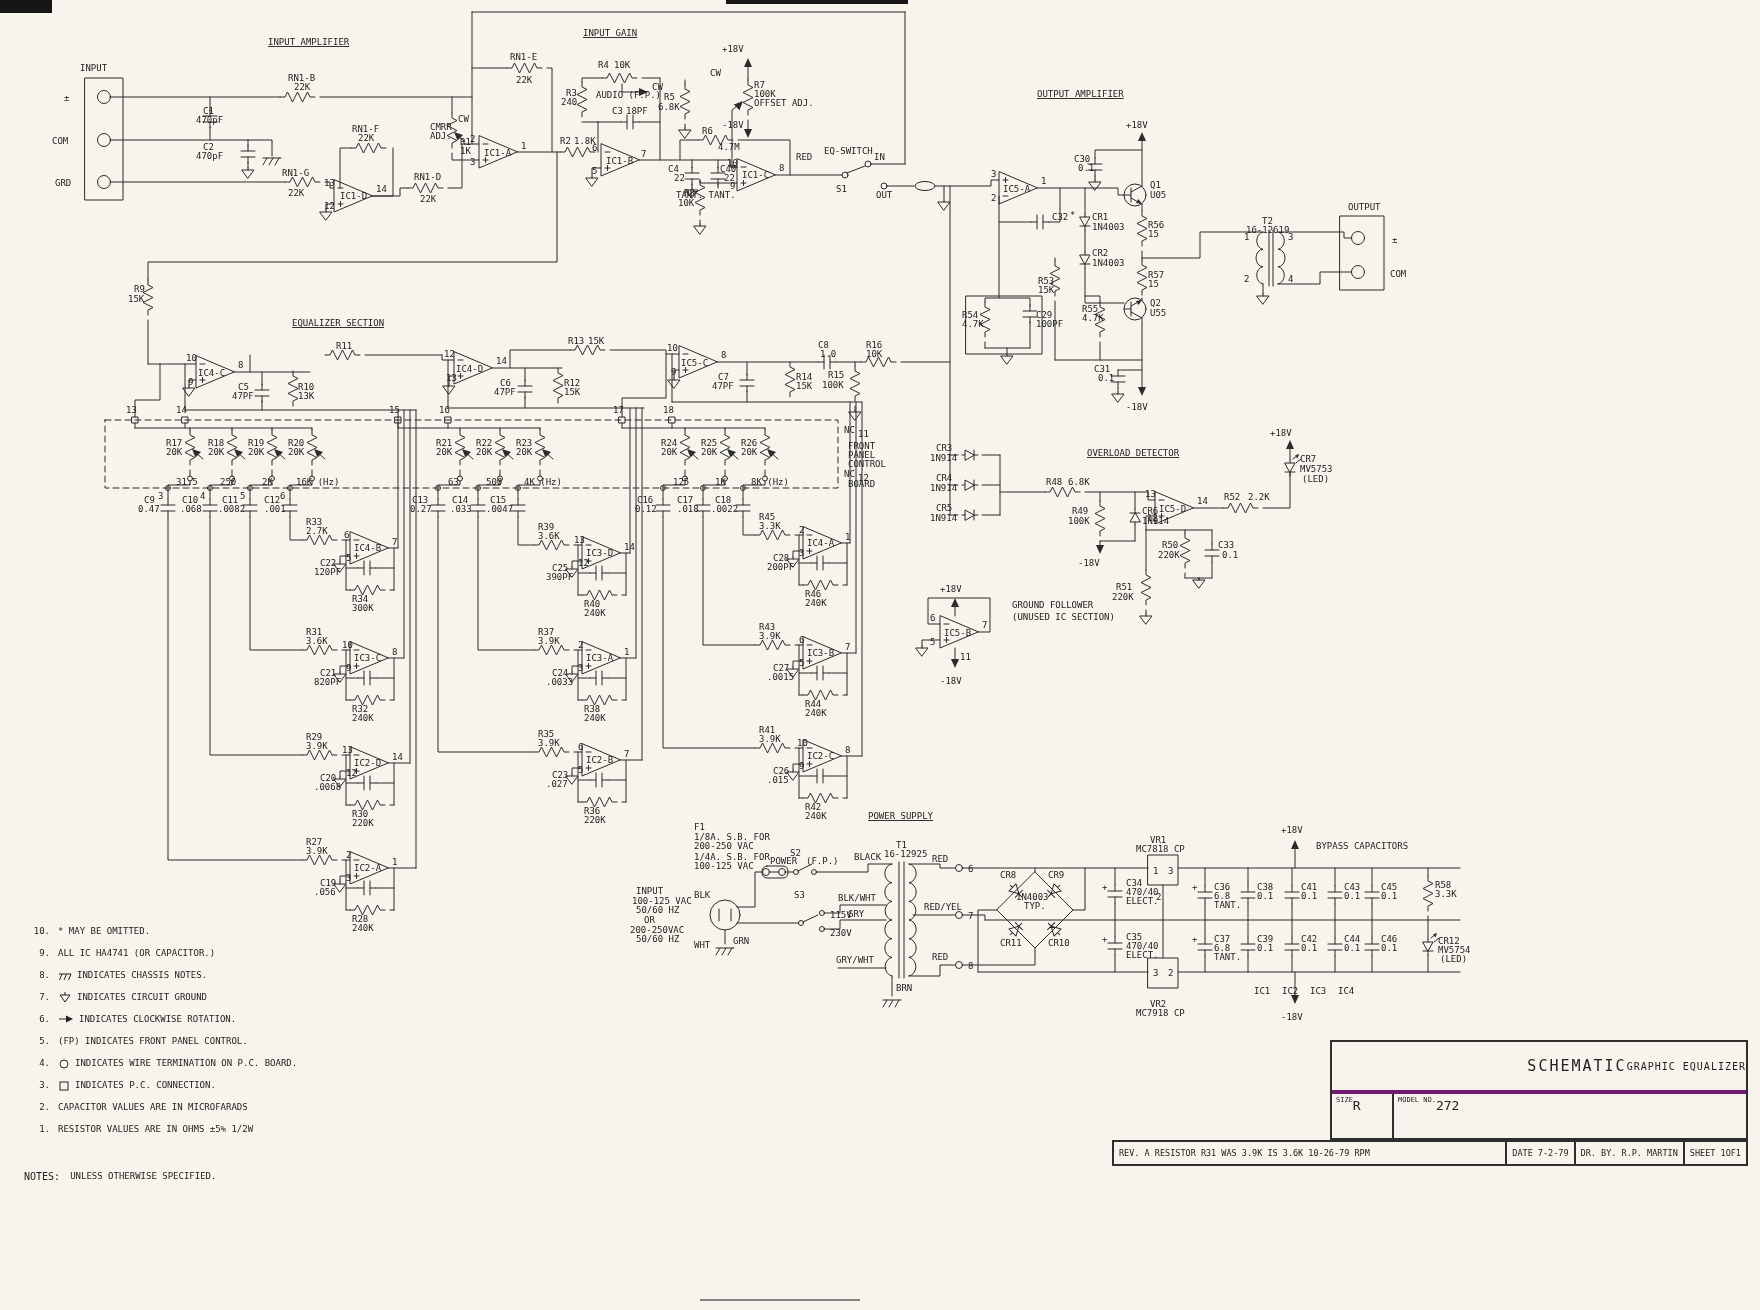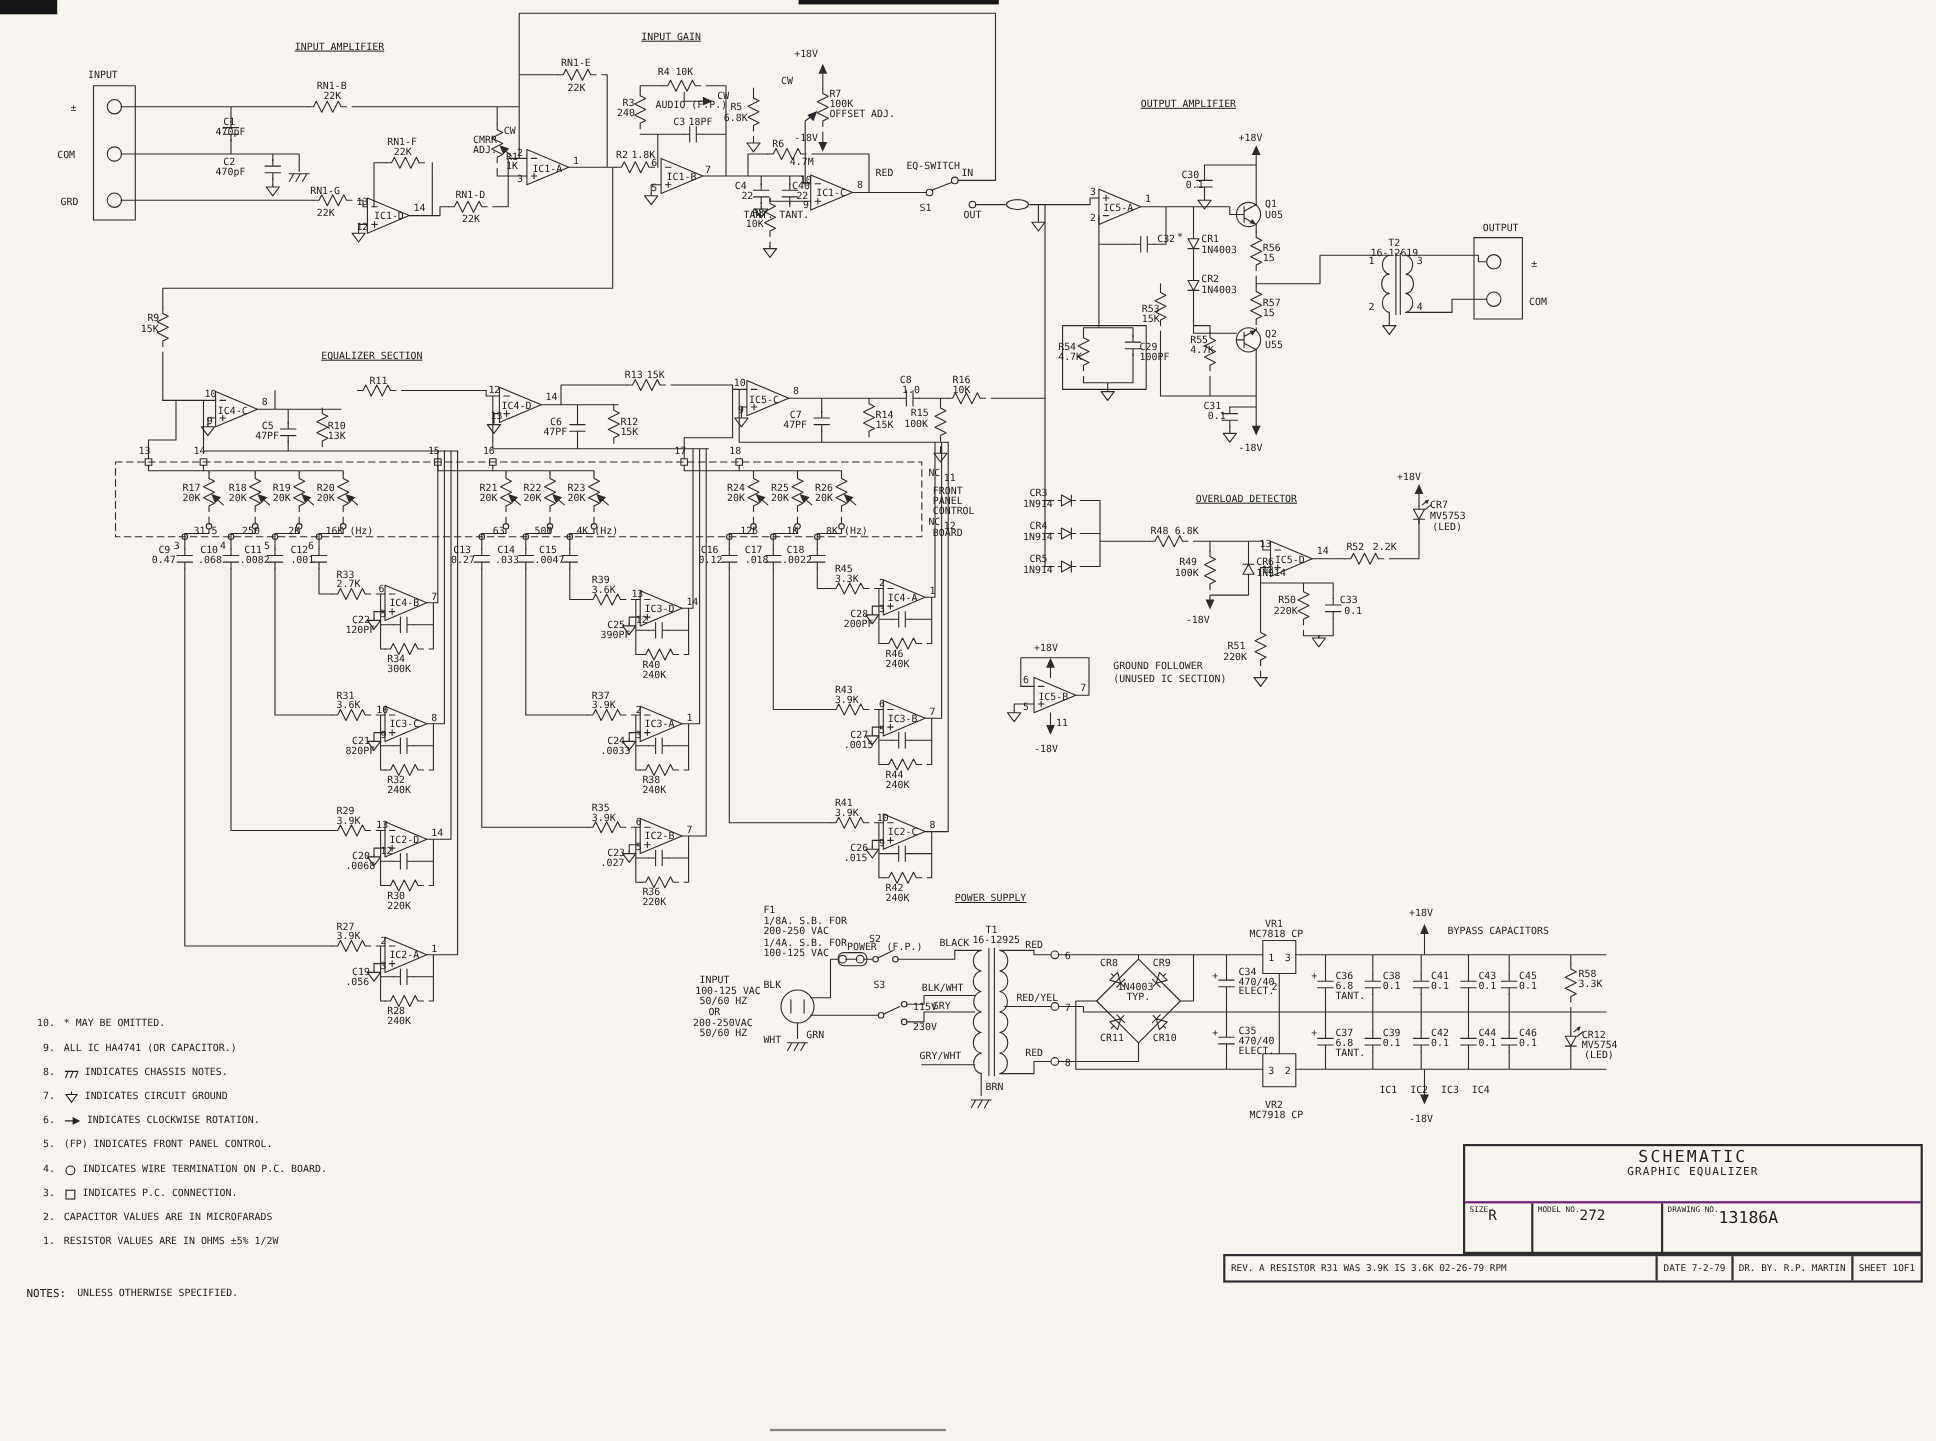--- a/index.html
+++ b/index.html
@@ -6,21 +6,21 @@
   body{margin:0;background:#9a9a94}
   .sheet{position:relative;width:1760px;height:1310px;background:#f6f4ec;overflow:hidden;
          font-family:"DejaVu Sans Mono",monospace;color:#222}
   #schem{position:absolute;left:0;top:0}
   .w{stroke:#2b2b2b;stroke-width:1;fill:none;stroke-linecap:round;stroke-linejoin:round}
   .dashed{stroke-dasharray:6 4}
   .art{fill:#161616;stroke:none}
   #labels text{font-family:"DejaVu Sans Mono",monospace;font-size:9px;fill:#1c1c1c;white-space:pre}
   
   .tblock{position:absolute;left:1330px;top:1040px;width:418px;height:100px;border:2px solid #2e2e2e;background:#f6f4ec}
-  .tb-main{height:52px;border-bottom:2px solid #701a75;display:flex;flex-direction:column;align-items:center;justify-content:flex-start}
+  .tb-main{height:52px;border-bottom:4px solid #701a75;display:flex;flex-direction:row;align-items:center;justify-content:flex-end}
   .tb-title{font-size:15px;letter-spacing:2px}
   .tb-sub{font-size:10px;letter-spacing:1px}
   .tb-row{display:flex;height:46px}
   .tb-cell{border-right:2px solid #2e2e2e;display:flex;flex-direction:row;padding:2px 4px}
   .tb-cell:last-child{border-right:none}
   .tb-lab{font-size:7px}
   .tb-val{font-size:13px;text-align:center;margin-top:2px}
   .tstrip{position:absolute;left:1112px;top:1140px;width:636px;height:26px;border:2px solid #2e2e2e;display:flex;font-size:8.5px;background:#f6f4ec}
   .ts-cell{border-right:2px solid #2e2e2e;display:flex;align-items:center;padding:0 5px;white-space:nowrap}
   .ts-cell:last-child{border-right:none}
@@ -933,28 +933,24 @@
   </div>
   <div class="tb-row">
     <div class="tb-cell" style="width:62px">
       <span class="tb-lab">SIZE</span>
       <span class="tb-val">R</span>
     </div>
     <div class="tb-cell" style="width:118px">
       <span class="tb-lab">MODEL NO.</span>
       <span class="tb-val">272</span>
     </div>
-    <div class="tb-cell" style="flex:1">
-      <span class="tb-lab">DRAWING NO.</span>
-      <span class="tb-val" style="font-size:15px">13186A</span>
-    </div>
   </div>
 </div>
 <div class="tstrip">
-  <div class="ts-cell ts-rev">REV. A  RESISTOR R31 WAS 3.9K IS 3.6K  02-26-79 RPM</div>
+  <div class="ts-cell ts-rev">REV. A  RESISTOR R31 WAS 3.9K IS 3.6K  10-26-79 RPM</div>
   <div class="ts-cell">DATE 7-2-79</div>
   <div class="ts-cell">DR. BY.  R.P. MARTIN</div>
   <div class="ts-cell">SHEET 1OF1</div>
 </div>
 
 <div class="notes">
   <div class="note-row">
     <span class="nn">10.</span>
     <span>* MAY BE OMITTED.</span>
   </div>

